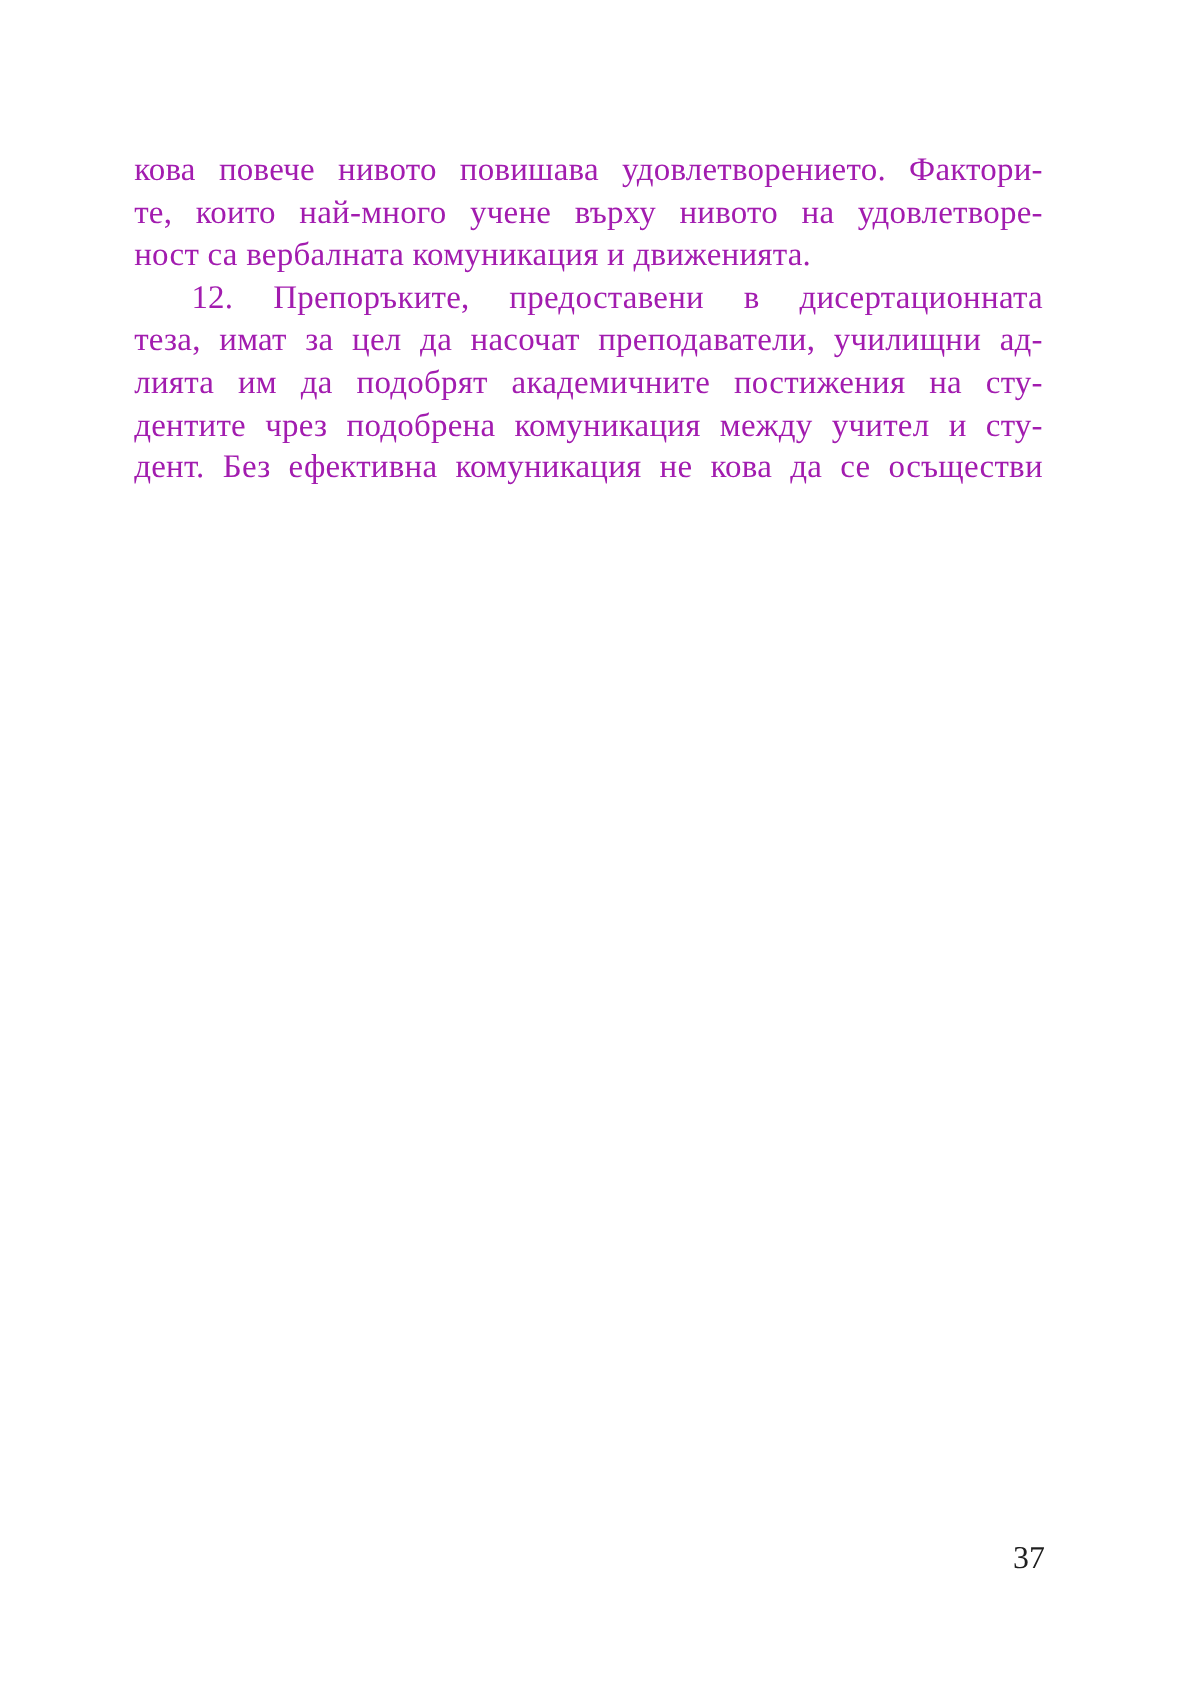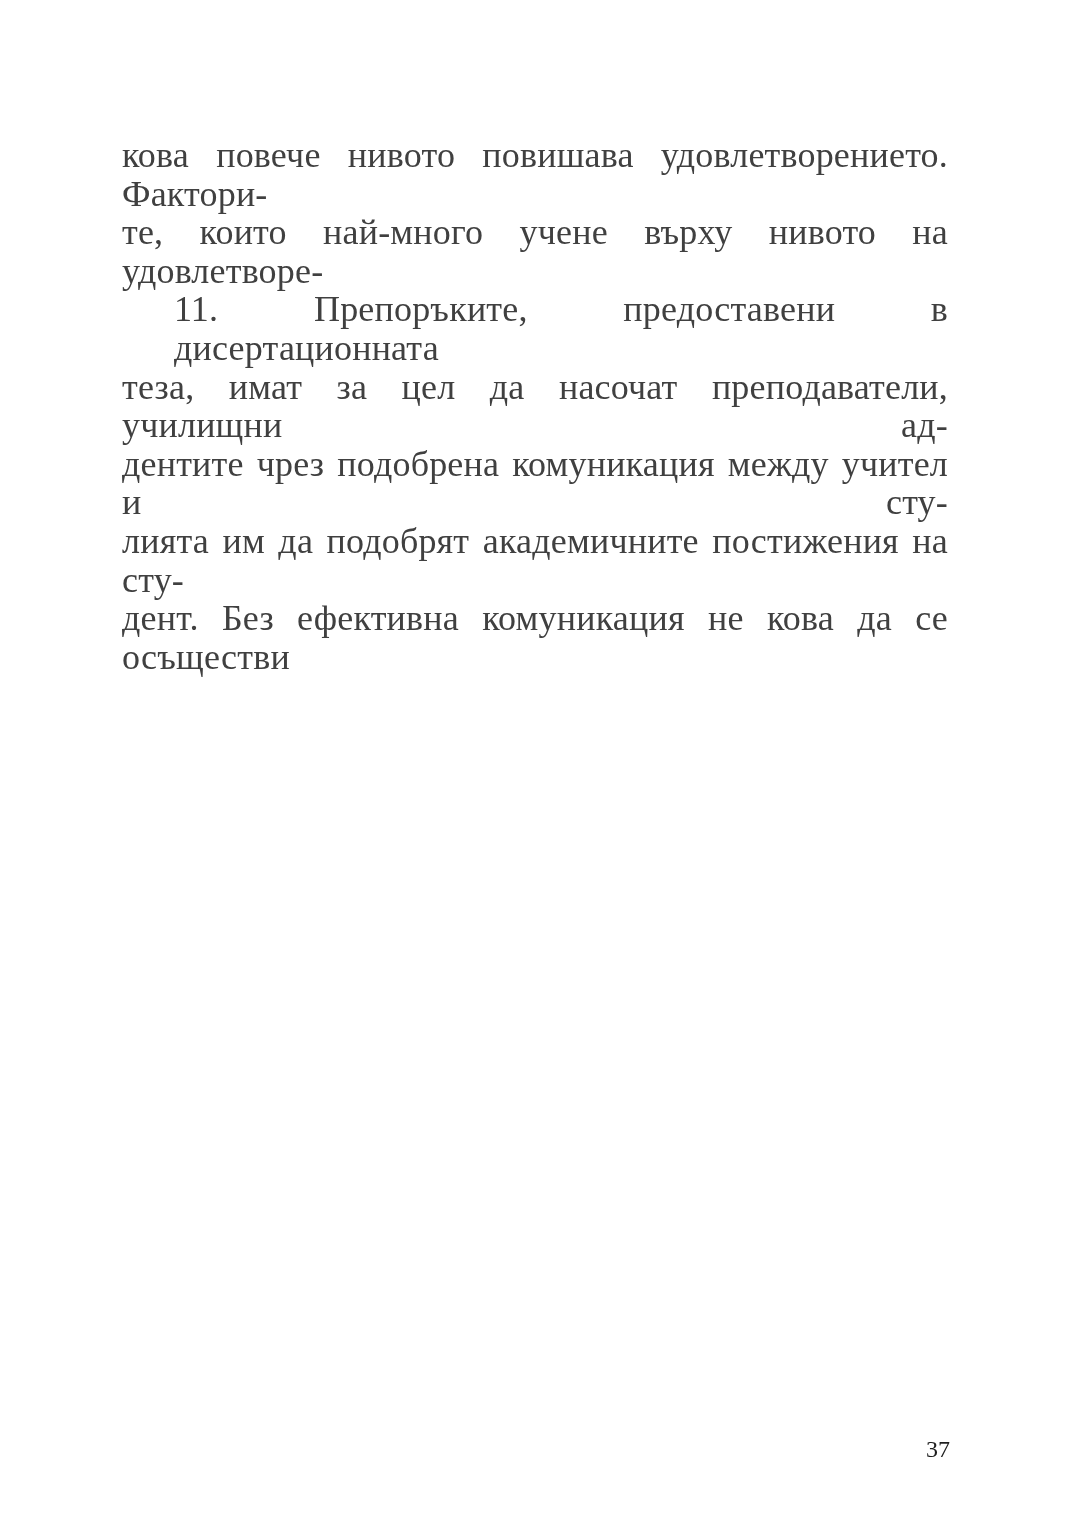--- a/index.html
+++ b/index.html
@@ -17,68 +17,69 @@
     height: 1532px;
     background: #ffffff;
     overflow: hidden;
   }
 
   .text-block {
     position: absolute;
     left: 122px;
     top: 136px;
     width: 826px;
-    color: #404040;
-    font-size: 36px;
+    color: #a21caf;
+    font-size: 30px;
     line-height: 38.6px;
     letter-spacing: 0.2px;
   }
 
   .line {
     text-align: justify;
     text-align-last: justify;
     white-space: normal;
   }
 
   .line.last {
     text-align-last: left;
   }
 
   .line.indent {
     padding-left: 52px;
   }
 
   .page-number {
     position: absolute;
-    top: 1431px;
+    top: 1398px;
     right: 130px;
     color: #1e1e1e;
-    font-size: 24px;
+    font-size: 29px;
     line-height: 36px;
     text-align: right;
     margin-left: 32px;
   }
 </style>
 </head>
 <body>
 
 <div class="page">
 
   <div class="text-block">
 
     <div>
       <div class="line">кова повече нивото повишава удовлетворението. Фактори-</div>
       <div class="line">те, които най-много учене върху нивото на удовлетворе-</div>
+      <div class="line last">ност са вербалната комуникация и движенията.</div>
     </div>
 
     <div>
-      <div class="line indent">11. Препоръките, предоставени в дисертационната</div>
+      <div class="line indent">12. Препоръките, предоставени в дисертационната</div>
       <div class="line">теза, имат за цел да насочат преподаватели, училищни ад-</div>
+      <div class="line">лията им да подобрят академичните постижения на сту-</div>
       <div class="line">дентите чрез подобрена комуникация между учител и сту-</div>
-      <div class="line">лията им да подобрят академичните постижения на сту-</div>
       <div class="line">дент. Без ефективна комуникация не кова да се осъществи</div>
     </div>
 
   </div>
 
   <div class="page-number">37</div>
 
 </div>
 
 </body></html>

